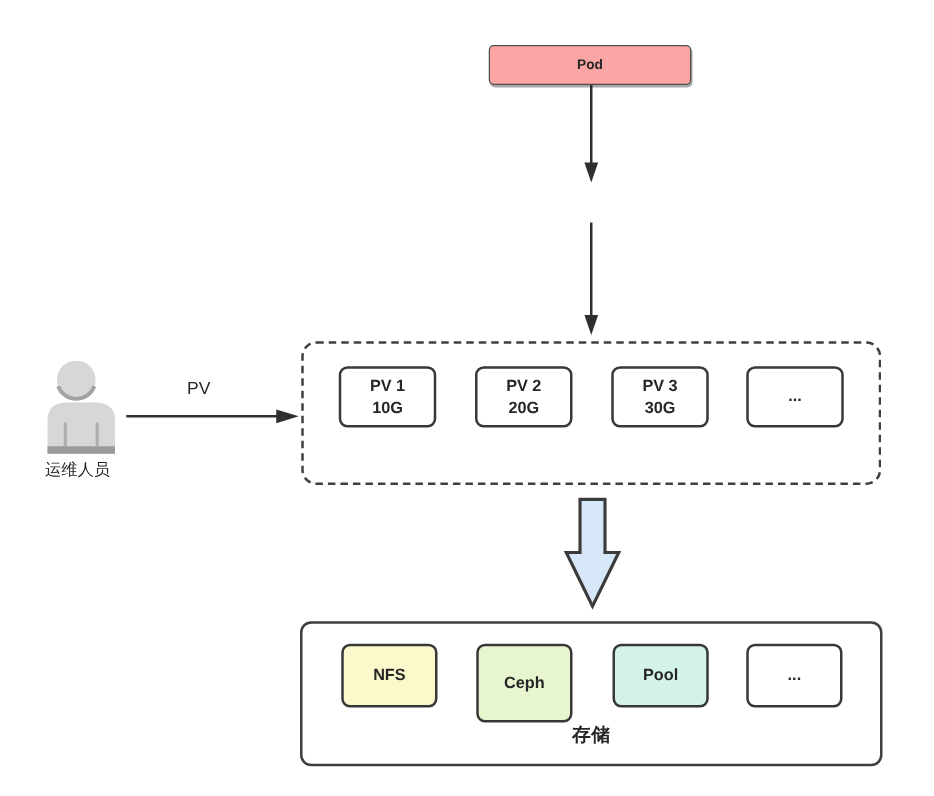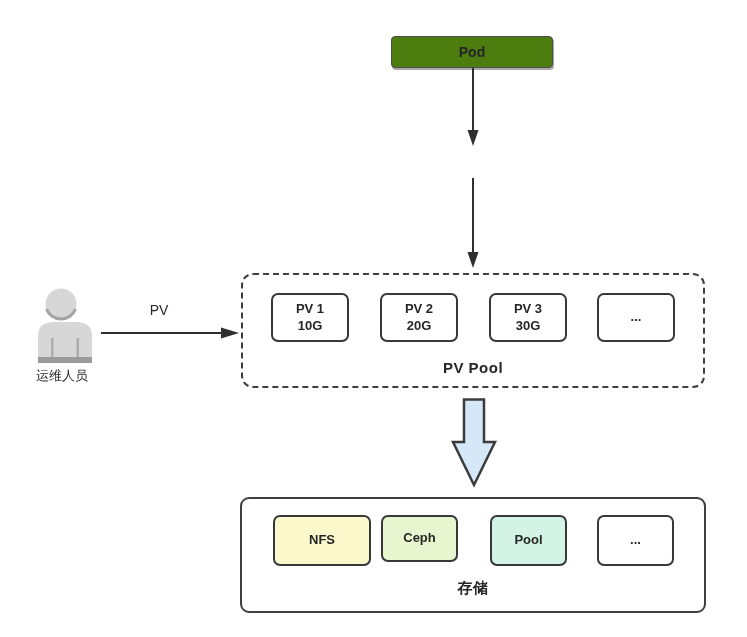--- a/index.html
+++ b/index.html
@@ -2,25 +2,25 @@
 <html><head>
 <meta charset="utf-8">
 <style>
   * { margin:0; padding:0; box-sizing:border-box; }
   html,body { background:#ffffff; }
   body { font-family:"Liberation Sans", sans-serif; color:#262626; }
   .canvas { position:relative; width:747px; height:637px; background:#ffffff; overflow:hidden; }
 
   
   .node {
-    position:absolute; background:#4d7c0f;
+    position:absolute; background:#fca5a5;
     border:1px solid #4d4d4d; border-radius:4px;
     box-shadow:1px 2px 0 #a9a9a9;
     display:flex; align-items:center; justify-content:center;
-    font-weight:bold; font-size:14px;
+    font-weight:bold; font-size:11px;
   }
 
   
   .group { position:absolute; background:#ffffff; }
   .pool  { border:2px dashed #3f3f3f; border-radius:12px; }
   .store { border:2px solid #3f3f3f; border-radius:9px; }
   .group-label {
     position:absolute; left:0; right:0; text-align:center;
     font-weight:bold; font-size:15px; letter-spacing:.5px;
   }
@@ -95,32 +95,31 @@
       <span>20G</span>
     </div>
     <div class="cell" style="left:246px; top:18px; width:78px; height:49px;">
       <span>PV 3</span>
       <span>30G</span>
     </div>
     <div class="cell" style="left:354px; top:18px; width:78px; height:49px;">
       <span>...</span>
 
     </div>
-    <div class="group-label" style="bottom:10px;">PV Pool</div>
   </div>
 
   <svg class="shape" style="left:451px; top:398px;" width="46" height="90" viewBox="0 0 46 90">
     <polygon points="13,1.5 33,1.5 33,44 44,44 23,87 2,44 13,44" stroke="#3b3b3b" stroke-width="2.5" stroke-linejoin="miter" fill="#d6e7f8"></polygon>
   </svg>
 
   <div class="group store" style="left:240px; top:497px; width:466px; height:116px;">
-    <div class="cell" style="left: 31px; top: 16px; width: 98px; height: 51px; background-color: rgb(251, 248, 204);">
+    <div class="cell" style="left: 31px; top: 16px; width: 77px; height: 51px; background-color: rgb(251, 248, 204);">
       <span>NFS</span>
     </div>
-    <div class="cell" style="left: 139px; top: 16px; width: 77px; height: 47px; background-color: rgb(232, 246, 207);">
+    <div class="cell" style="left: 139px; top: 16px; width: 77px; height: 63px; background-color: rgb(232, 246, 207);">
       <span>Ceph</span>
     </div>
     <div class="cell" style="left: 248px; top: 16px; width: 77px; height: 51px; background-color: rgb(210, 243, 230);">
       <span>Pool</span>
     </div>
     <div class="cell" style="left: 355px; top: 16px; width: 77px; height: 51px; background-color: rgb(255, 255, 255);">
       <span>...</span>
     </div>
     <div class="group-label" style="bottom:13px;">存储</div>
   </div>

